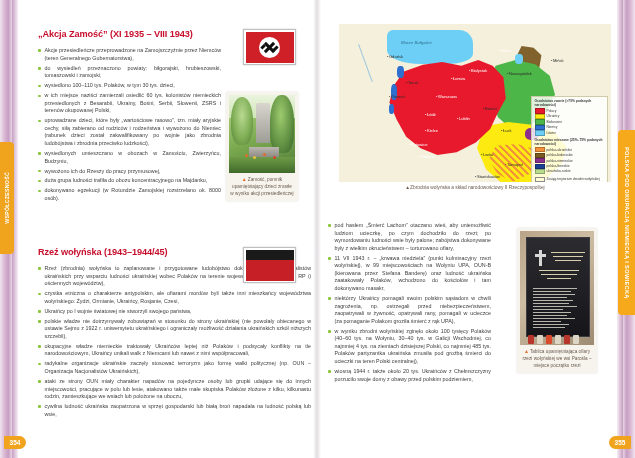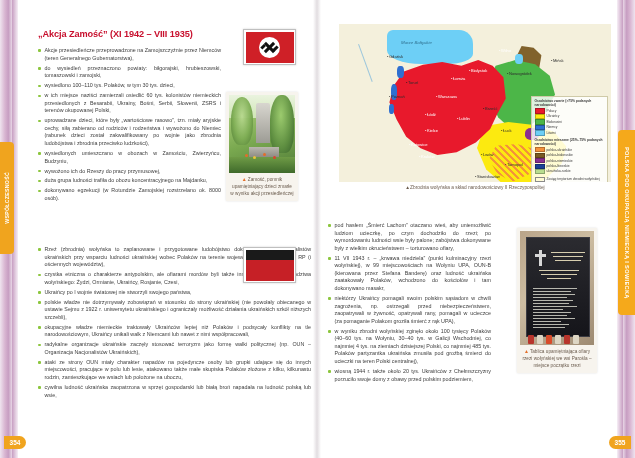--- a/index.html
+++ b/index.html
@@ -449,21 +449,21 @@
     <span>WSPÓŁCZESNOŚĆ</span>
   </div>
   <div class="tab-right">
     <span>POLSKA POD OKUPACJĄ NIEMIECKĄ I SOWIECKĄ</span>
   </div>
 
   <div class="pagenum pagenum-left">354</div>
   <div class="pagenum pagenum-right">355</div>
 
   <div class="col col-left">
-    <h2 class="section-title">„Akcja Zamość” (XI 1942 – VIII 1935)</h2>
+    <h2 class="section-title">„Akcja Zamość” (XI 1935 – VIII 1943)</h2>
     <ul class="bullets">
       <li>Akcje przesiedleńcze przeprowadzone na Zamojszczyźnie przez Niemców (teren Generalnego Gubernatorstwa),</li>
       <li>do wysiedleń przeznaczono powiaty: biłgorajski, hrubieszowski, tomaszowski i zamojski,</li>
       <li>wysiedlono 100–110 tys. Polaków, w tym 30 tys. dzieci,</li>
       <li>w ich miejsce naziści zamierzali osiedlić 60 tys. kolonistów niemieckich przesiedlonych z Besarabii, Ukrainy, Bośni, Serbii, Słowenii, ZSRS i terenów okupowanej Polski,</li>
       <li>uprowadzane dzieci, które były „wartościowe rasowo”, tzn. miały aryjskie cechy, siłą zabierano od rodziców i rodzeństwa i wywożono do Niemiec (rabunek dzieci został zakwalifikowany po wojnie jako zbrodnia ludobójstwa i zbrodnia przeciwko ludzkości),</li>
       <li>wysiedlonych umieszczano w obozach w Zamościu, Zwierzyńcu, Budzyniu,</li>
       <li>wywożono ich do Rzeszy do pracy przymusowej,</li>
       <li>duża grupa ludności trafiła do obozu koncentracyjnego na Majdanku,</li>
       <li>dokonywano egzekucji (w Rotundzie Zamojskiej rozstrzelano ok. 8000 osób).</li>
@@ -497,20 +497,21 @@
         <i style="left:20px;top:0px"></i>
           <i style="left:30px;top:3px;background:#d9452f"></i>
       </div>
     </div>
     <div class="caption">
       <span class="cap-arrow">▲</span><span>Zamość, pomnik upamiętniający dzieci zmarłe w wyniku akcji przesiedleńczej</span>
     </div>
   </div>
 
   <div class="col col-left-wide">
+    <h2 class="section-title red2">Rzeź wołyńska (1943–1944/45)</h2>
     <ul class="bullets">
       <li>Rzeź (zbrodnia) wołyńska to zaplanowane i przygotowane ludobójstwo dokonane przez nacjonalistów ukraińskich przy wsparciu ludności ukraińskiej wobec Polaków na terenie województwa wołyńskiego II RP (i ościennych województw),</li>
       <li>czystka etniczna o charakterze antypolskim, ale ofiarami mordów byli także inni mieszkańcy województwa wołyńskiego: Żydzi, Ormianie, Ukraińcy, Rosjanie, Czesi,</li>
       <li>Ukraińcy po I wojnie światowej nie stworzyli swojego państwa,</li>
       <li>polskie władze nie dotrzymywały zobowiązań w stosunku do strony ukraińskiej (nie powołały obiecanego w ustawie Sejmu z 1922 r. uniwersytetu ukraińskiego i ograniczały możliwość działania ukraińskich szkół niższych szczebli),</li>
       <li>okupacyjne władze niemieckie traktowały Ukraińców lepiej niż Polaków i podsycały konflikty na tle narodowościowym, Ukraińcy unikali walk z Niemcami lub nawet z nimi współpracowali,</li>
       <li>radykalne organizacje ukraińskie zaczęły stosować terroryzm jako formę walki politycznej (np. OUN – Organizacja Nacjonalistów Ukraińskich),</li>
       <li>ataki ze strony OUN miały charakter napadów na pojedyncze osoby lub grupki udające się do innych miejscowości, pracujące w polu lub lesie, atakowano także małe skupiska Polaków złożone z kilku, kilkunastu rodzin, zamieszkujące we wsiach lub położone na uboczu,</li>
       <li>cywilna ludność ukraińska zaopatrzona w sprzęt gospodarski lub białą broń napadała na ludność polską lub wsie,</li>
     </ul>

